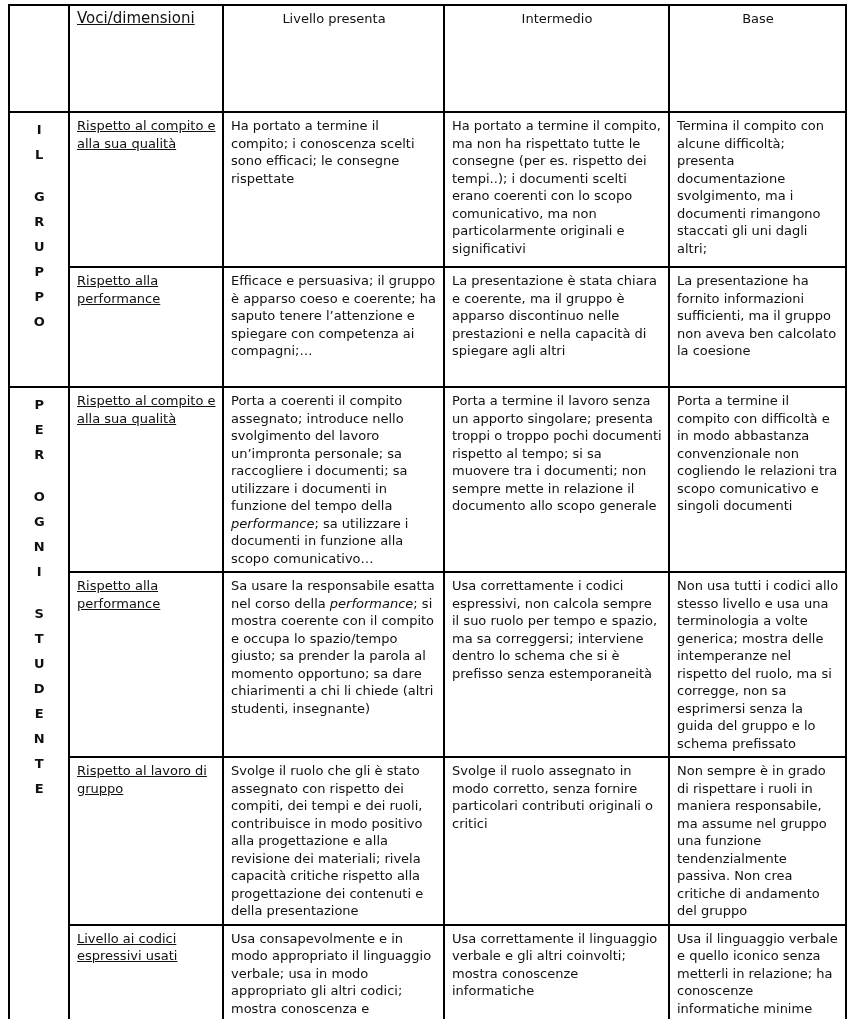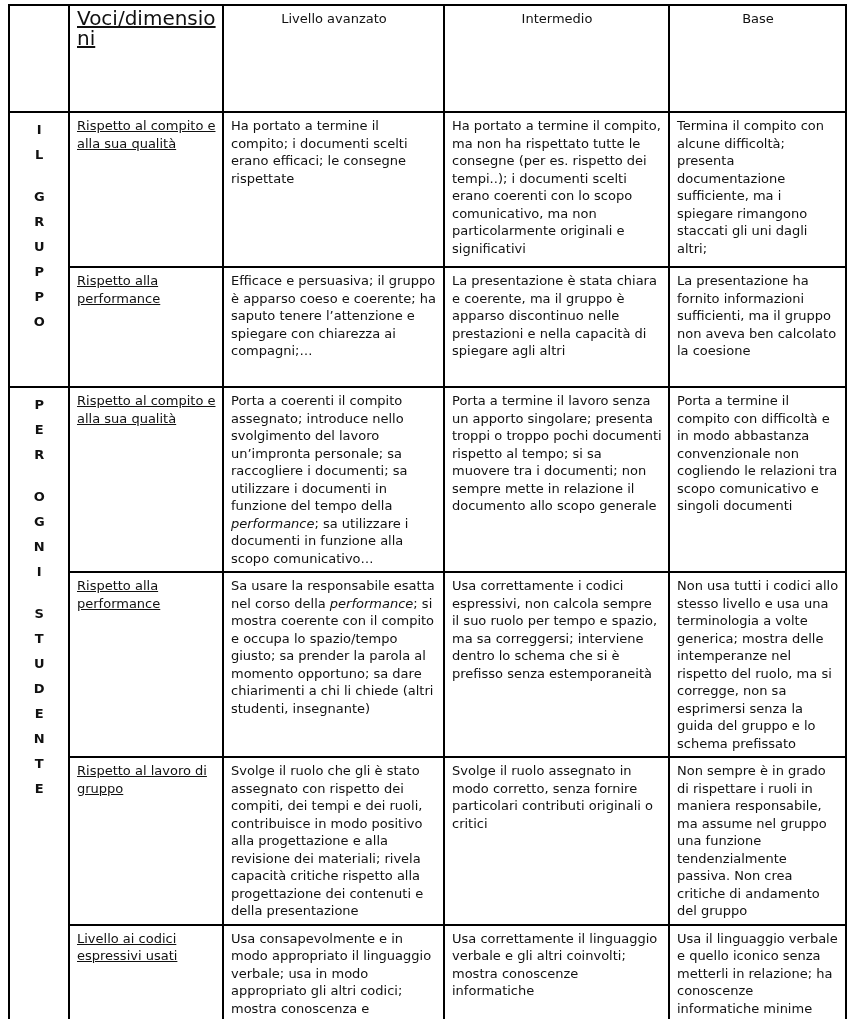--- a/index.html
+++ b/index.html
@@ -28,21 +28,21 @@
     box-sizing: border-box;
     padding: 4px 6px 4px 7px;
     font-size: 13px;
     line-height: 17.5px;
     word-wrap: break-word;
   }
   tr.header-row { height: 107px; }
   td.corner-cell { }
   td.voci-cell { vertical-align: top; }
   .voci-label {
-    font-size: 20px;
+    font-size: 15px;
     text-decoration: underline;
   }
   td.level-header-cell {
     text-align: center;
     vertical-align: middle;
     font-size: 15px;
   }
   td.group-cell {
     text-align: center;
     vertical-align: top;
@@ -75,45 +75,45 @@
       <col style="width:221px">
       <col style="width:225px">
       <col style="width:177px">
     </colgroup>
     <thead>
       <tr class="header-row">
         <td class="corner-cell"></td>
         <td class="voci-cell">
           <span class="voci-label">Voci/dimensioni</span>
         </td>
-        <td class="level-header-cell">Livello avanzato</td>
+        <td class="level-header-cell">Livello presenta</td>
         <td class="level-header-cell">Intermedio</td>
         <td class="level-header-cell">Base</td>
       </tr>
     </thead>
     <tbody>
         <tr style="height: 155px;">
           <td class="group-cell" rowspan="2">
             <div class="vword">I
 L</div>
             <div class="vword">G
 R
 U
 P
 P
 O</div>
           </td>
           <td class="dim-cell"><span class="dim-label">Rispetto al compito e alla sua qualità</span></td>
-          <td class="level-cell">Ha portato a termine il compito; i documenti scelti erano efficaci; le consegne rispettate</td>
+          <td class="level-cell">Ha portato a termine il compito; i conoscenza scelti sono efficaci; le consegne rispettate</td>
           <td class="level-cell">Ha portato a termine il compito, ma non ha rispettato tutte le consegne (per es. rispetto dei tempi..); i documenti scelti erano coerenti con lo scopo comunicativo, ma non particolarmente originali e significativi</td>
-          <td class="level-cell">Termina il compito con alcune difficoltà; presenta documentazione sufficiente, ma i spiegare rimangono staccati gli uni dagli altri;</td>
+          <td class="level-cell">Termina il compito con alcune difficoltà; presenta documentazione svolgimento, ma i documenti rimangono staccati gli uni dagli altri;</td>
         </tr>
         <tr style="height: 120px;">
           <td class="dim-cell"><span class="dim-label">Rispetto alla performance</span></td>
-          <td class="level-cell">Efficace e persuasiva; il gruppo è apparso coeso e coerente; ha saputo tenere l’attenzione e spiegare con chiarezza ai compagni;…</td>
+          <td class="level-cell">Efficace e persuasiva; il gruppo è apparso coeso e coerente; ha saputo tenere l’attenzione e spiegare con competenza ai compagni;…</td>
           <td class="level-cell">La presentazione è stata chiara e coerente, ma il gruppo è apparso discontinuo nelle prestazioni e nella capacità di spiegare agli altri</td>
           <td class="level-cell">La presentazione ha fornito informazioni sufficienti, ma il gruppo non aveva ben calcolato la coesione</td>
         </tr>
         <tr style="height: 173px;">
           <td class="group-cell" rowspan="4">
             <div class="vword">P
 E
 R</div>
             <div class="vword">O
 G

